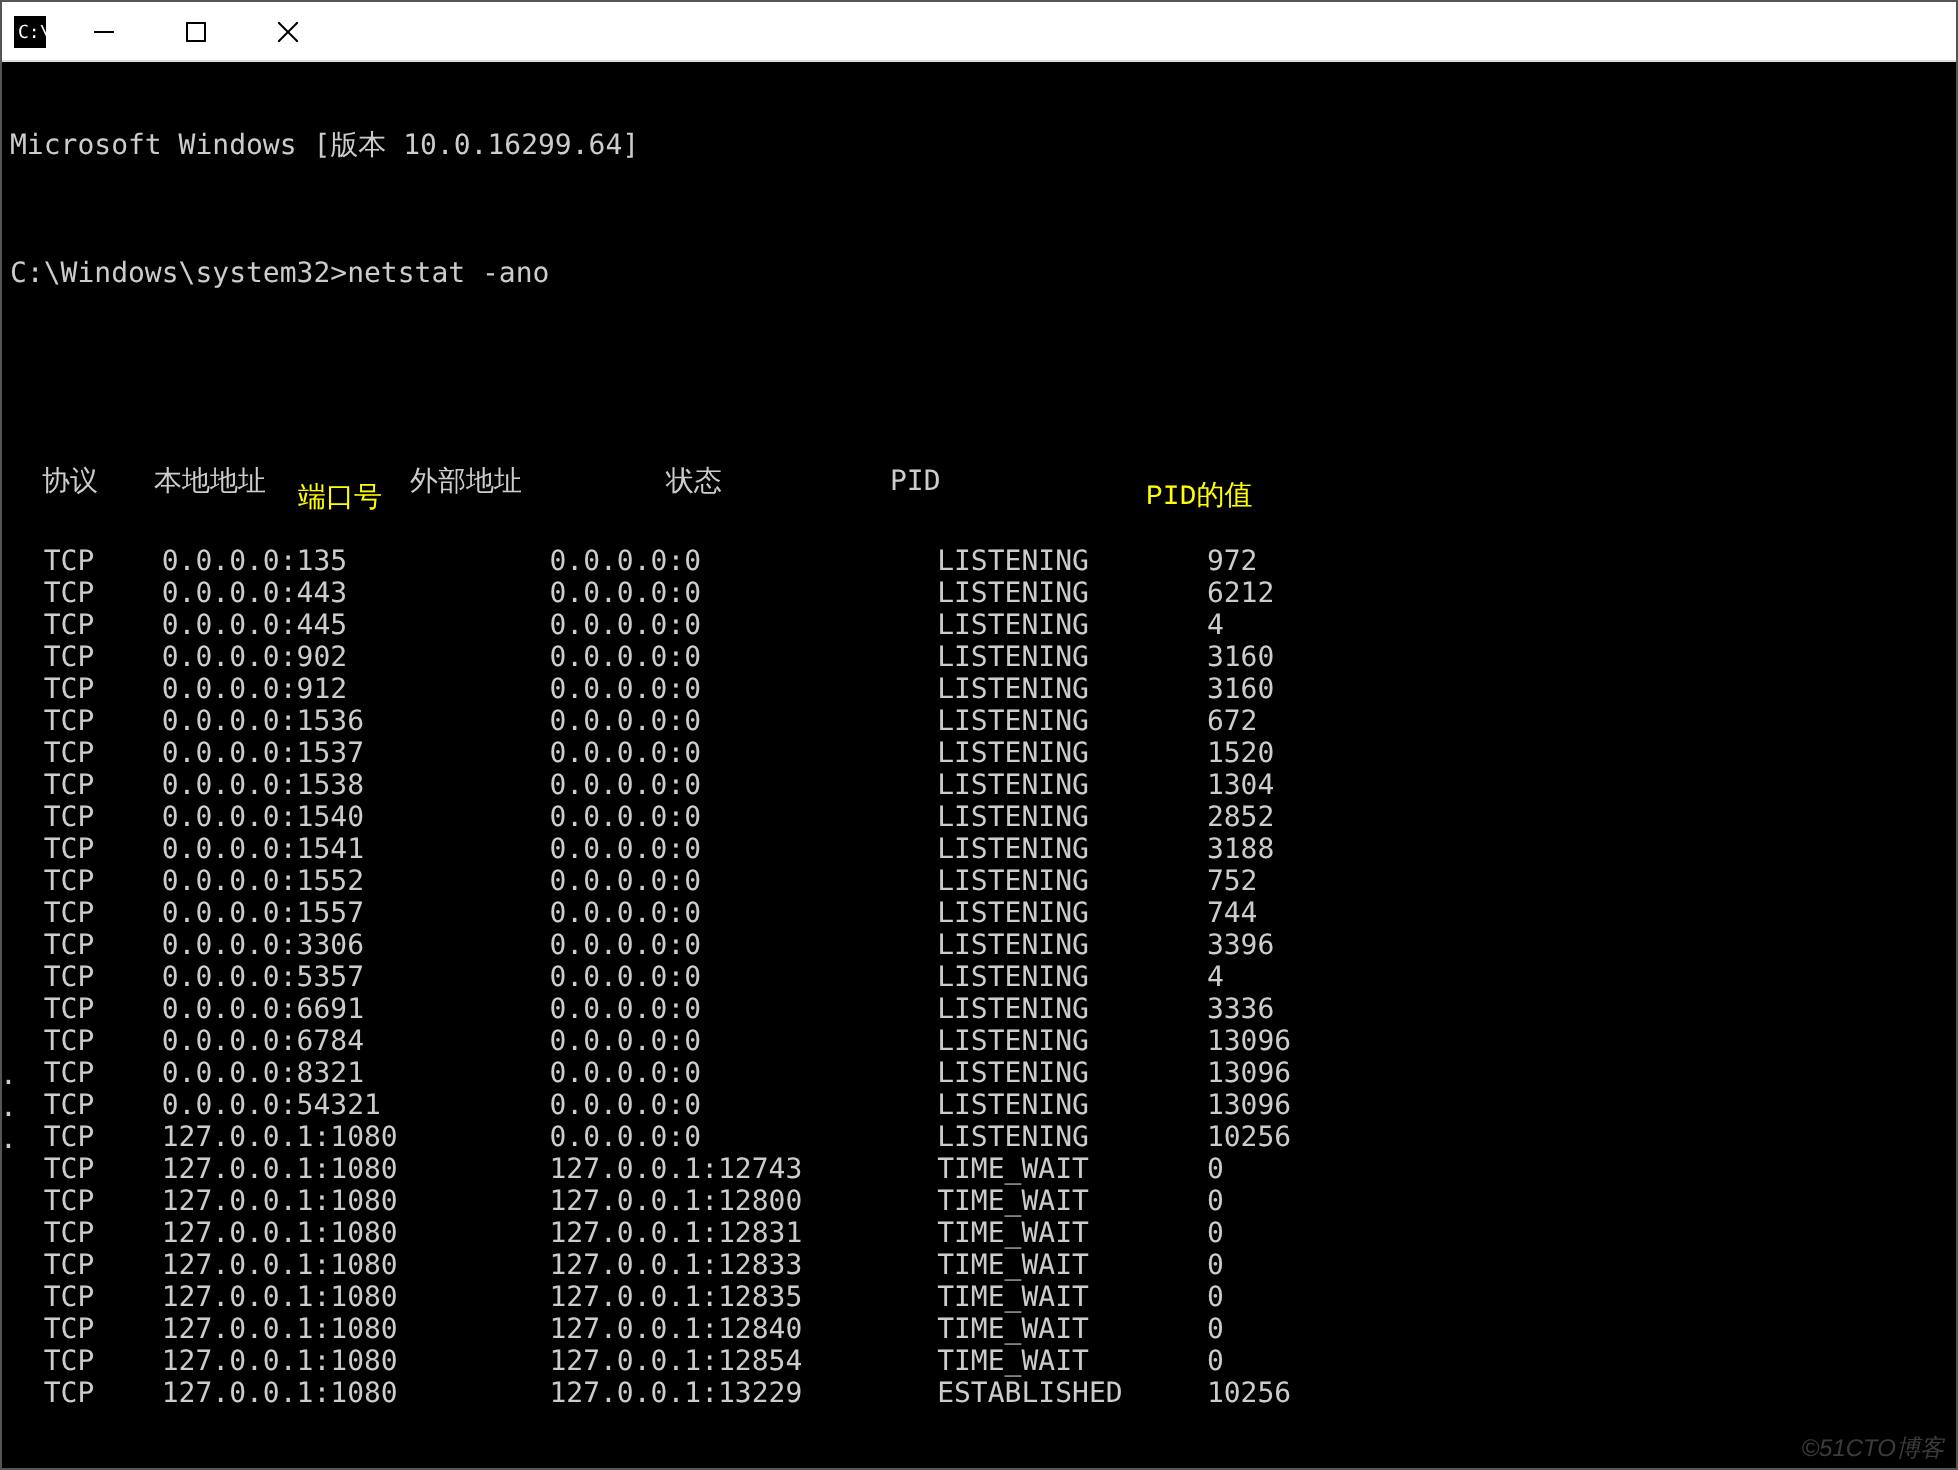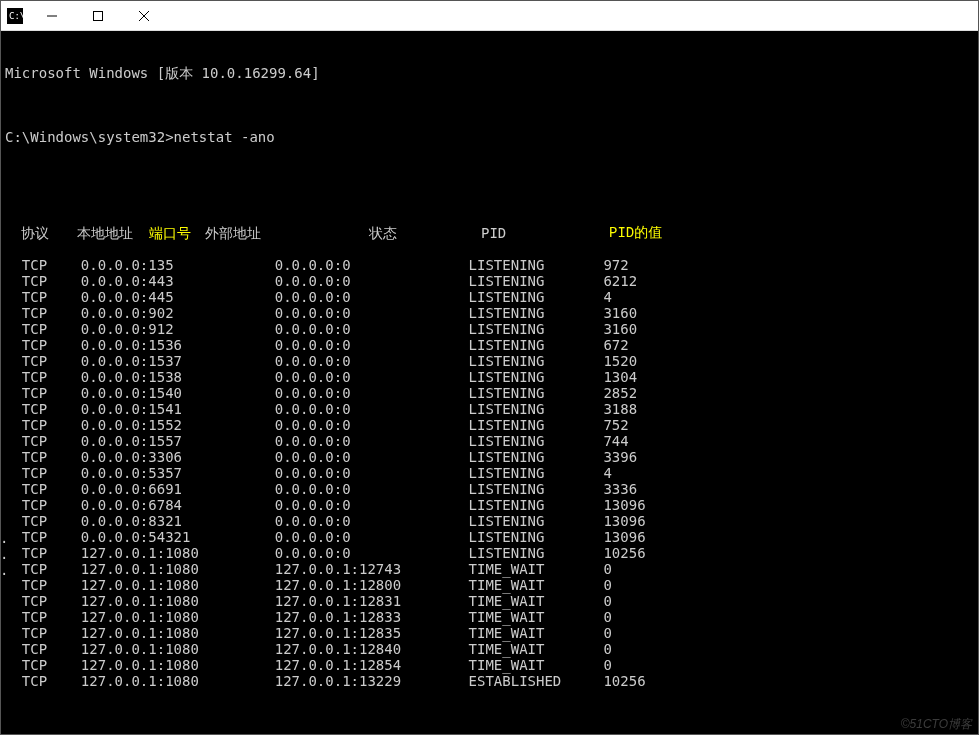--- a/index.html
+++ b/index.html
@@ -85,41 +85,42 @@
       background: #000;
     }
     .terminal::-webkit-scrollbar-thumb {
       background: #555;
     }
     .line {
       white-space: pre;
     }
     .yellow {
       color: #ffff00;
+      margin-top: 16px;
     }
     .watermark {
       position: absolute;
       bottom: 2px;
       right: 6px;
       font-size: 12px;
       color: rgba(170,170,170,0.35);
       font-family: "Microsoft YaHei", sans-serif;
       pointer-events: none;
       font-style: italic;
     }
     .header-row {
       display: flex;
       padding-left: 16px;
       align-items: center;
     }
     .header-row .h1 { width: 56px; }
     .header-row .h2 { width: 72px; }
     .header-row .h3 { width: 56px; color: #ffff00; }
     .header-row .h4 { width: 128px; }
-    .header-row .h5 { width: 112px; margin-left: 36px; }
+    .header-row .h5 { width: 112px; }
     .header-row .h6 { width: 128px; }
     .header-row .h7 { color: #ffff00; font-family: Liberation Mono, monospace; }
     .left-edge {
       position: absolute;
       left: 0;
       top: 530px;
       font-size: 14px;
       line-height: 16px;
       color: #ccc;
       font-family: "NSimSun", monospace;

